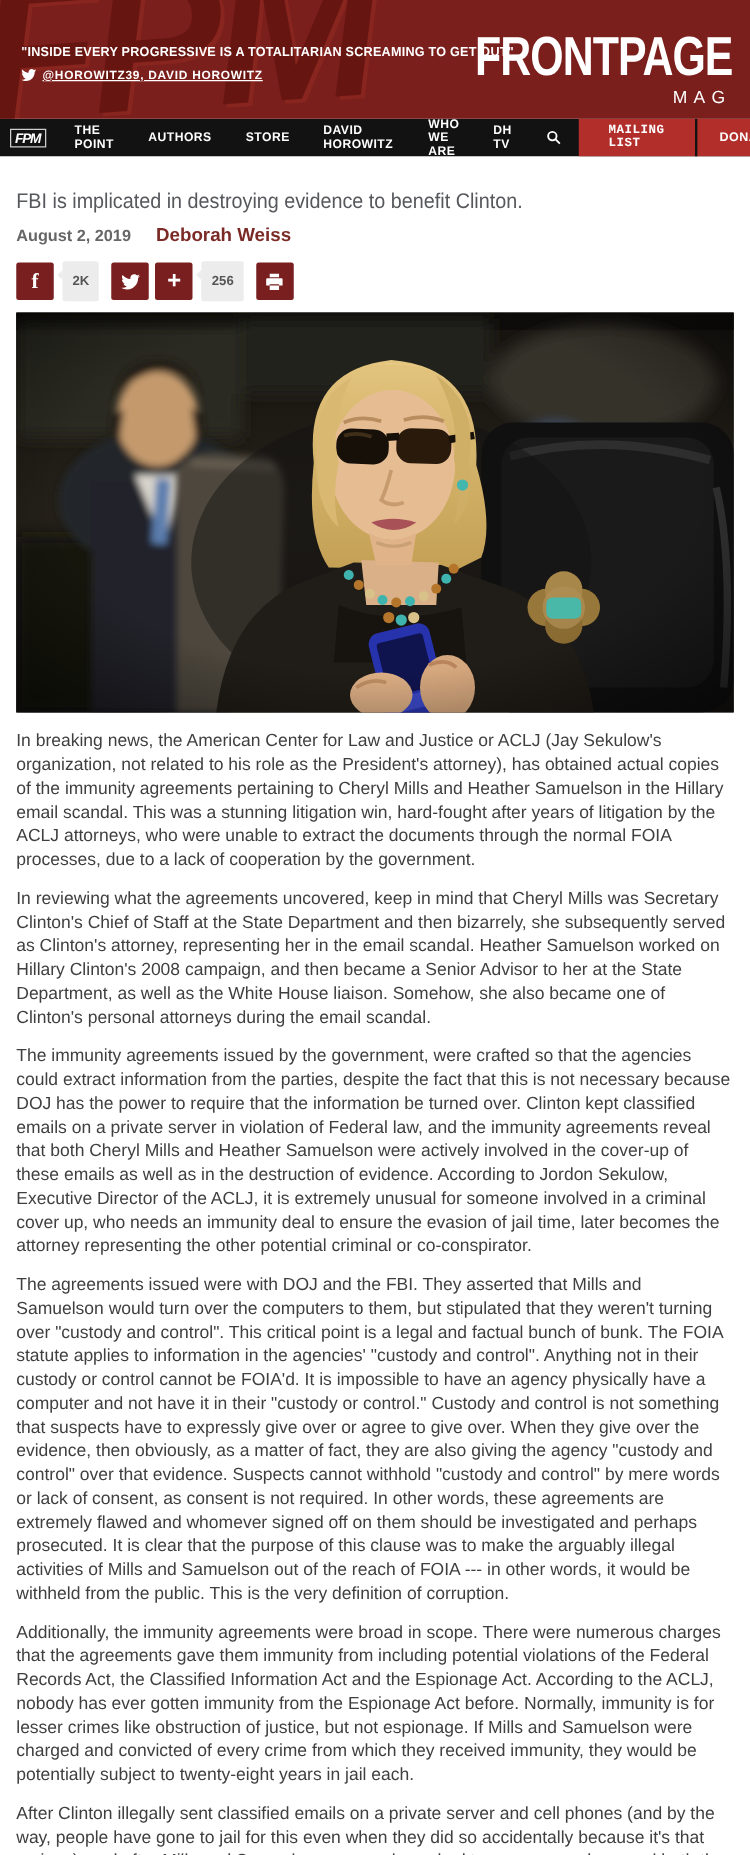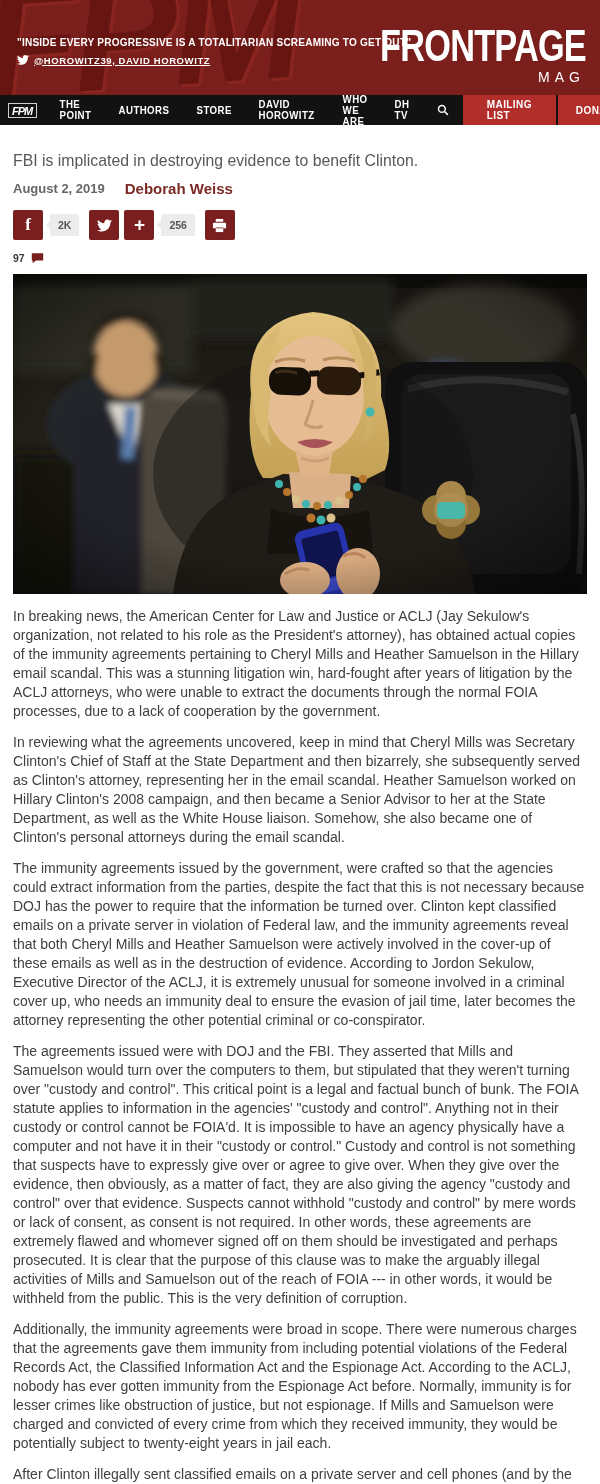--- a/index.html
+++ b/index.html
@@ -61,21 +61,21 @@
   .nav-spacer{ flex:1; }
   .nav-search{
     display:flex; align-items:center; padding:0 14px; cursor:pointer;
   }
   .nav-search svg{ width:12px; height:12px; stroke:#fff; fill:none; stroke-width:2; }
   .nav-btn{
     background:#B22E2B; color:#fff; font-weight:bold; font-size:10px;
     letter-spacing:.4px; display:flex; align-items:center; padding:0 18px;
     text-decoration:none;
   }
-  .nav-btn.mailing{ border-right:2px solid #121212; padding:0 24px; }
+  .nav-btn.mailing{ border-right:2px solid #121212; padding:0 24px;font-family:Liberation Mono, monospace; }
 
   
   .article{ padding:19px 13px 0 13px; }
   .headline{ color:#6E1B1B; font-weight:bold; line-height:28px; }
   .headline span{
     display:block; font-size:31px; letter-spacing:-.5px;
     transform:scaleX(.84); transform-origin:left; white-space:nowrap;
   }
   .subtitle{
     color:#56585C; font-size:17px; margin-top:7px;
@@ -89,21 +89,21 @@
   .share-btn{
     width:30px; height:30px; background:#7A1F1F; border:none; border-radius:2px;
     color:#fff; display:flex; align-items:center; justify-content:center;
     margin-right:5px; cursor:pointer;
   }
   .share-btn svg{ width:15px; height:15px; fill:#ffffff; }
   .share-btn.fb{ font-weight:bold; font-size:17px; font-family:"Liberation Serif", serif; }
   .share-btn.plus{ font-weight:bold; font-size:19px; }
   .share-count{
     position:relative; background:#ECECEC; color:#555; font-weight:bold;
-    font-size:10.5px; height:22px; display:flex; align-items:center;
+    font-size:10.5px; height:32px; display:flex; align-items:center;
     padding:0 8px; margin:0 10px 0 2px; border-radius:2px;
   }
   .share-count::before{
     content:""; position:absolute; left:-4px; top:7px;
     border-top:4px solid transparent; border-bottom:4px solid transparent;
     border-right:4px solid #ECECEC;
   }
   .comments-row{ display:flex; align-items:center; margin-top:12px; }
   .comments-count{ color:#3a3a3a; font-size:10.5px; font-weight:bold; margin-right:6px; }
   .comments-row svg{ width:13px; height:12px; fill:#7A1F1F; }
@@ -178,26 +178,20 @@
     <span class="share-count">256</span>
     <button class="share-btn">
       <svg viewBox="0 0 16 16">
           <path d="M4 1h8v3H4z"></path>
           <path d="M2 5h12a1 1 0 0 1 1 1v5h-3v-1H4v1H1V6a1 1 0 0 1 1-1z"></path>
           <path d="M4 11h8v4H4z"></path>
         </svg>
     </button>
   </div>
 
-  <div class="comments-row">
-    <span class="comments-count">97</span>
-    <svg viewBox="0 0 16 14">
-        <path d="M1 1h14v9H6l-4 3.5V10H1z"></path>
-      </svg>
-  </div>
 
   <figure class="hero">
     <svg width="574" height="320" viewBox="0 0 574 320">
       <defs>
         <filter id="blur6" x="-30%" y="-30%" width="160%" height="160%">
             <feGaussianBlur stdDeviation="6"></feGaussianBlur>
           </filter>
         <filter id="blur3" x="-30%" y="-30%" width="160%" height="160%">
             <feGaussianBlur stdDeviation="3"></feGaussianBlur>
           </filter>

